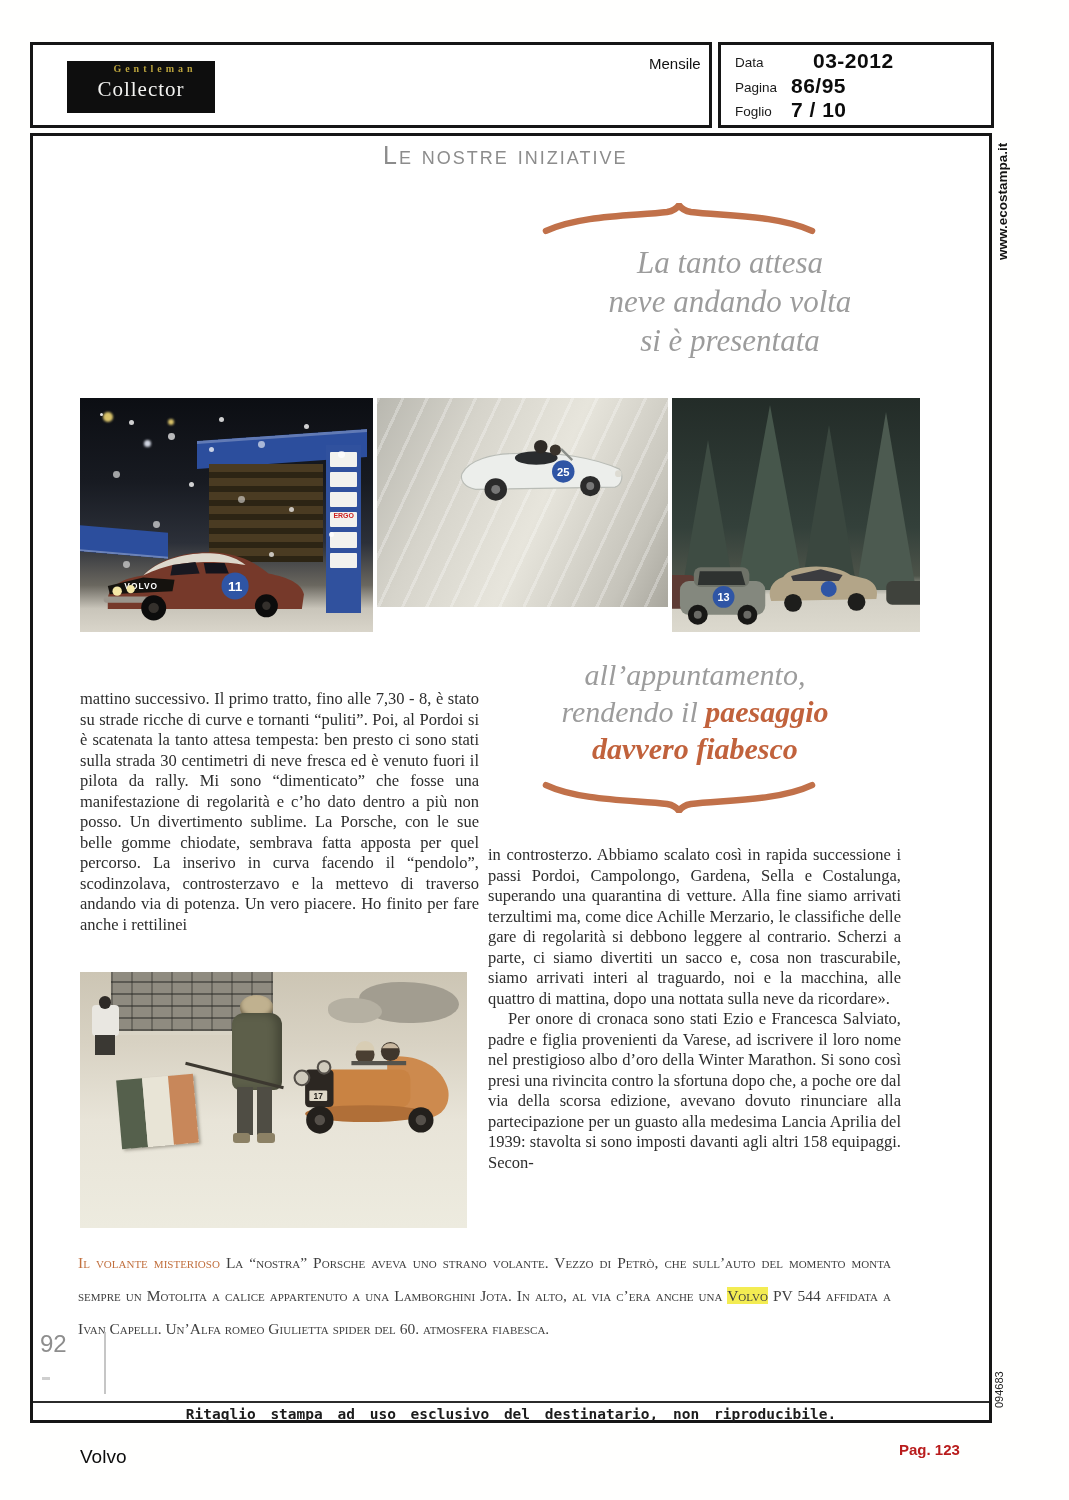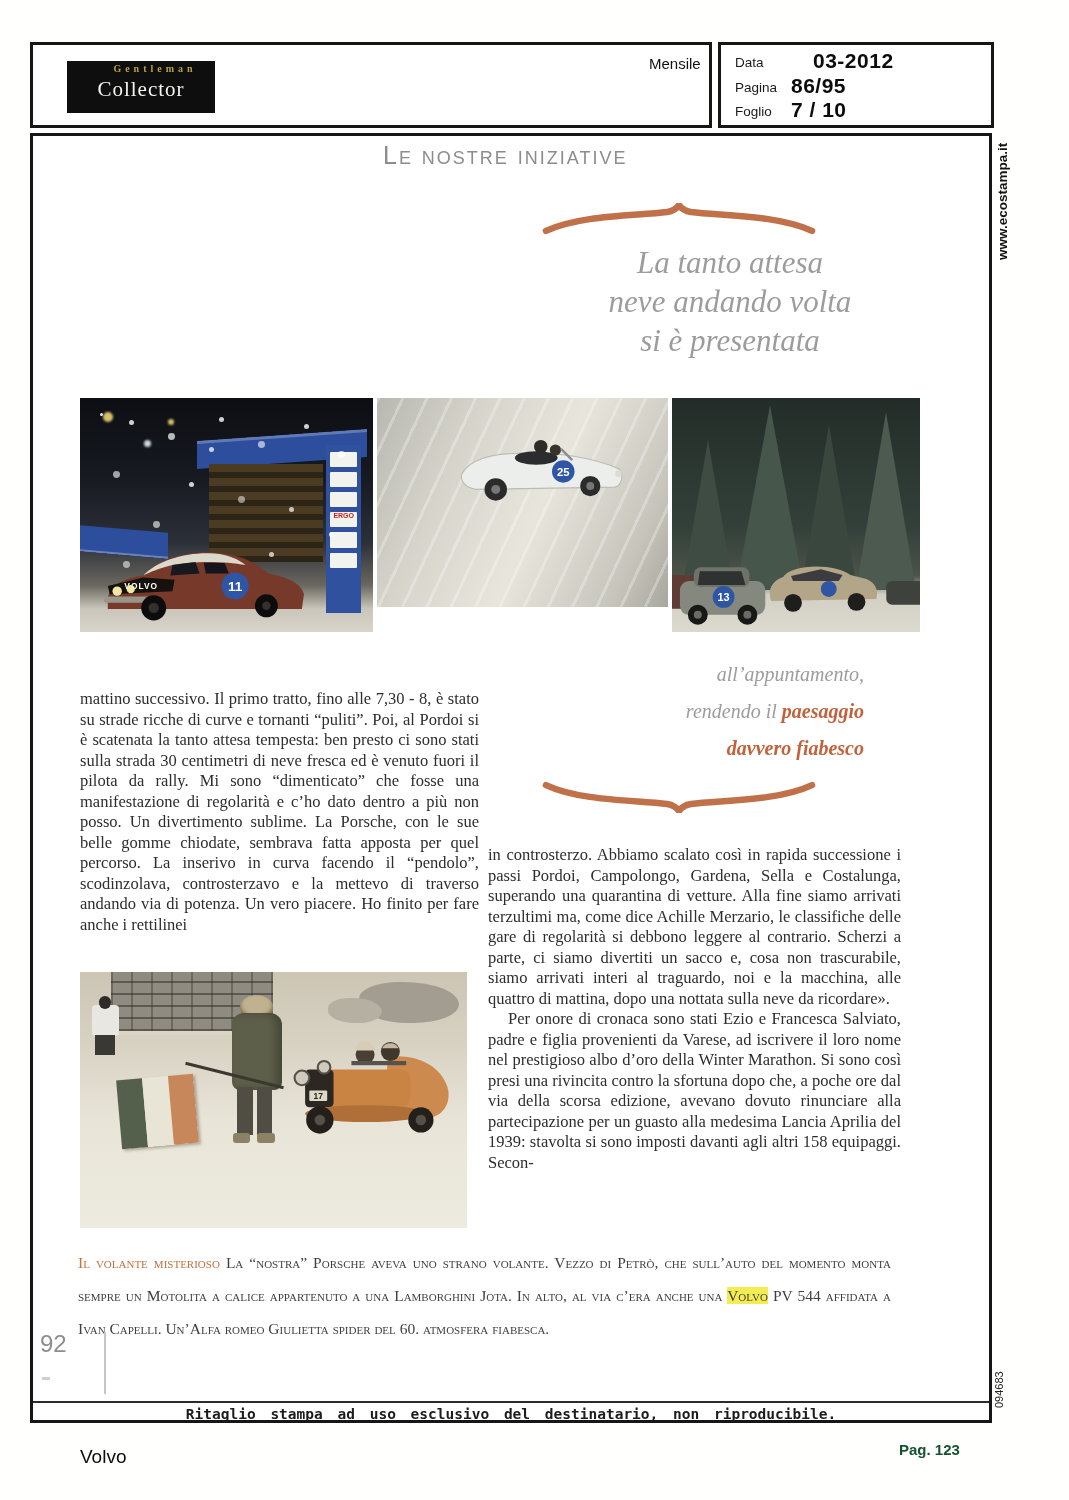--- a/index.html
+++ b/index.html
@@ -21,21 +21,21 @@
   .code-vert{left:993px;top:1358px;height:50px;font-size:11px;color:#222;}
 
   
   .main-frame{left:30px;top:133px;width:962px;height:1290px;border:3px solid #161616;box-sizing:border-box;background:#fff;}
   .section-header{left:383px;top:141px;font-family:"Liberation Sans",sans-serif;font-variant:small-caps;
                   font-size:25px;letter-spacing:2px;color:#8c8c8c;}
 
   
   .pq{font-style:italic;text-align:center;color:#9c9c9c;}
   .pq-top{left:520px;top:243px;width:420px;font-size:31px;line-height:39px;}
-  .pq-mid{left:444px;top:656px;width:420px;font-size:20px;line-height:37px;text-align:right;}
+  .pq-mid{left:485px;top:656px;width:420px;font-size:30px;line-height:37px;}
   .pq .orange{color:#c1623c;font-weight:bold;}
   .brace{position:absolute;}
 
   
   .bodycol{font-size:16.5px;line-height:20.5px;text-align:justify;color:#2d2d2d;}
   .col1{left:80px;top:689px;width:399px;}
   .col2{left:488px;top:845px;width:413px;}
   .col2 p{margin:0;}
   .col2 .p2{text-indent:20px;}
 
@@ -45,21 +45,21 @@
   .caption .lead{color:#c1703f;}
   .caption .hl{background:#f3ec52;}
 
   
   .pagenum{left:40px;top:1330px;font-family:"Liberation Sans",sans-serif;font-size:24px;color:#8e8e8e;}
   .vline{left:104px;top:1332px;width:2px;height:62px;background:#c6c6c6;}
   .dash{left:42px;top:1377px;width:8px;height:3px;background:#cfcfcf;}
   .ritaglio{left:33px;top:1401px;width:956px;border-top:2px solid #2b2b2b;padding-top:3px;text-align:center;
             font-family:"DejaVu Sans Mono",monospace;font-size:14.5px;font-weight:600;color:#1c1c1c;word-spacing:6px;}
   .subject{left:80px;top:1446px;font-family:"Liberation Sans",sans-serif;font-size:19px;color:#0d0d0d;}
-  .pagref{left:899px;top:1441px;font-family:"Liberation Sans",sans-serif;font-size:15px;font-weight:700;color:#14532d;}
+  .pagref{left:899px;top:1441px;font-family:"Liberation Sans",sans-serif;font-size:15px;font-weight:700;color:#b91c1c;}
 
   
   .photo{position:absolute;overflow:hidden;}
   .photo1{left:80px;top:398px;width:293px;height:234px;
           background:linear-gradient(180deg,#0c0e13 0%,#171a21 35%,#2c3039 62%,#6a675f 80%,#c9c5ba 90%,#d9d5ca 100%);}
   .photo2{left:377px;top:398px;width:291px;height:209px;
           background:linear-gradient(115deg,#b9b8b0 0%,#d6d4cb 28%,#e7e5dc 55%,#c6c4bb 85%,#a8a69d 100%);}
   .photo3{left:672px;top:398px;width:248px;height:234px;
           background:linear-gradient(180deg,#232c28 0%,#33403a 55%,#4c5349 76%,#d2cfc4 84%,#dcd9ce 100%);}
   .photo4{left:80px;top:972px;width:387px;height:256px;

